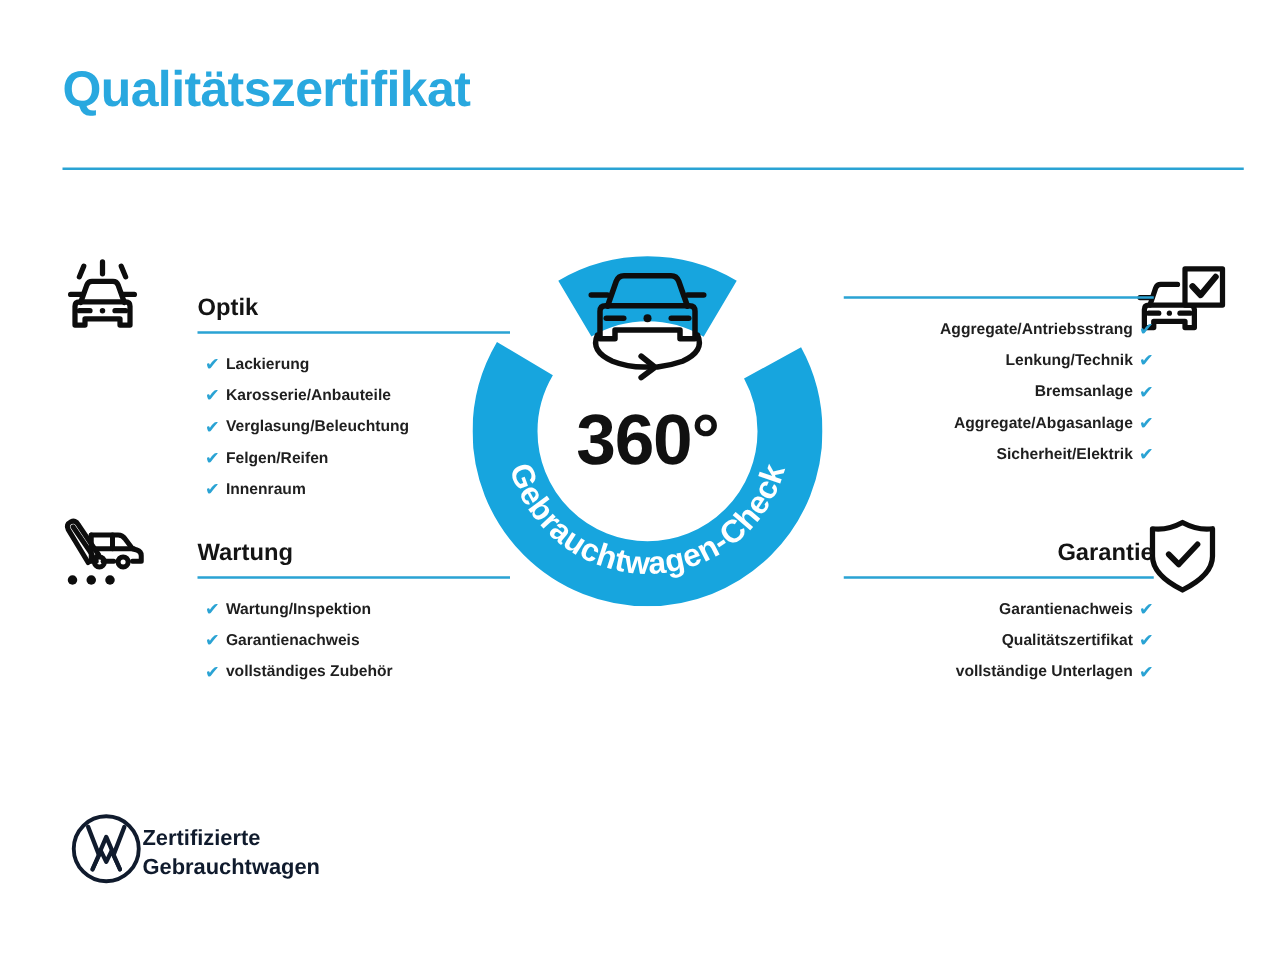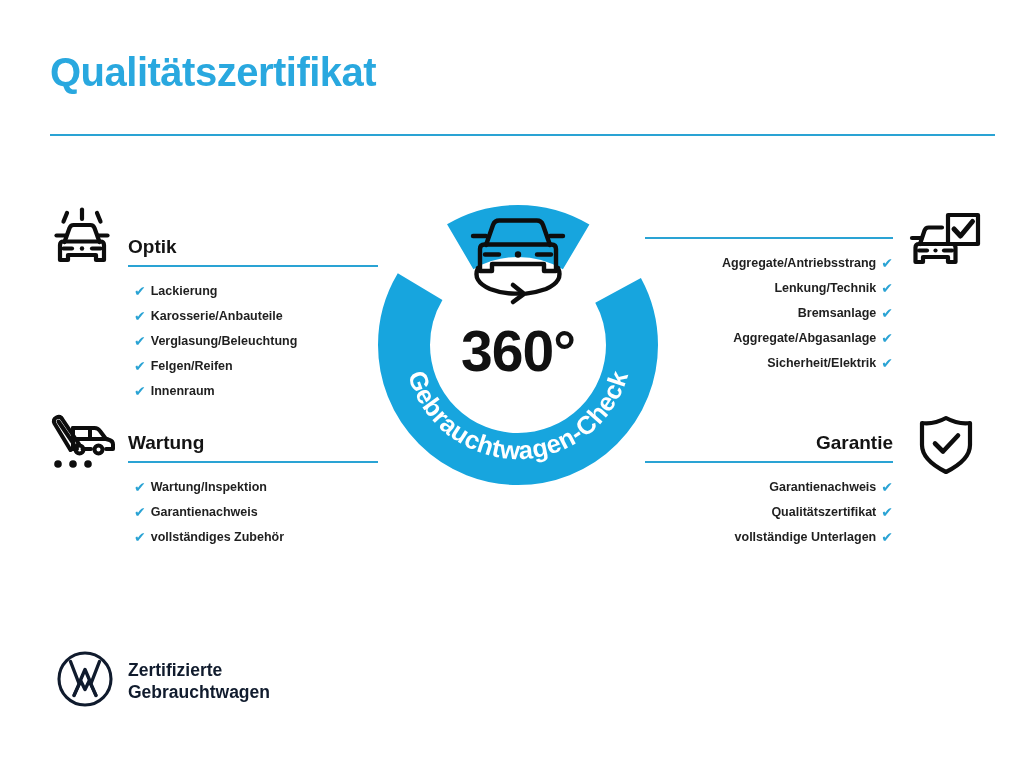--- a/index.html
+++ b/index.html
@@ -41,20 +41,21 @@
     left: 50px;
     top: 134px;
     width: 945px;
     height: 2px;
     background: #2aa3d4;
   }
 
   
   .quad {
     position: absolute;
+    margin-left: 30px;
   }
   .quad-left  { left: 128px; width: 250px; }
   .quad-right { left: 645px; width: 248px; }
 
   .quad-optik   { top: 237px; }
   .quad-wartung { top: 433px; }
   .quad-technik { top: 237px; }
   .quad-garantie{ top: 433px; }
 
   .quad-head {
@@ -120,21 +121,21 @@
   }
   .badge-svg { display: block; }
 
   
   .vw-lockup {
     position: absolute;
     left: 56px;
     top: 650px;
     display: flex;
     align-items: center;
-    gap: 14px;
+    gap: 0;
   }
   .vw-text {
     font-size: 17.5px;
     font-weight: 700;
     line-height: 1.28;
     color: #101b2d;
     white-space: nowrap;
   }
 </style>
 </head>

